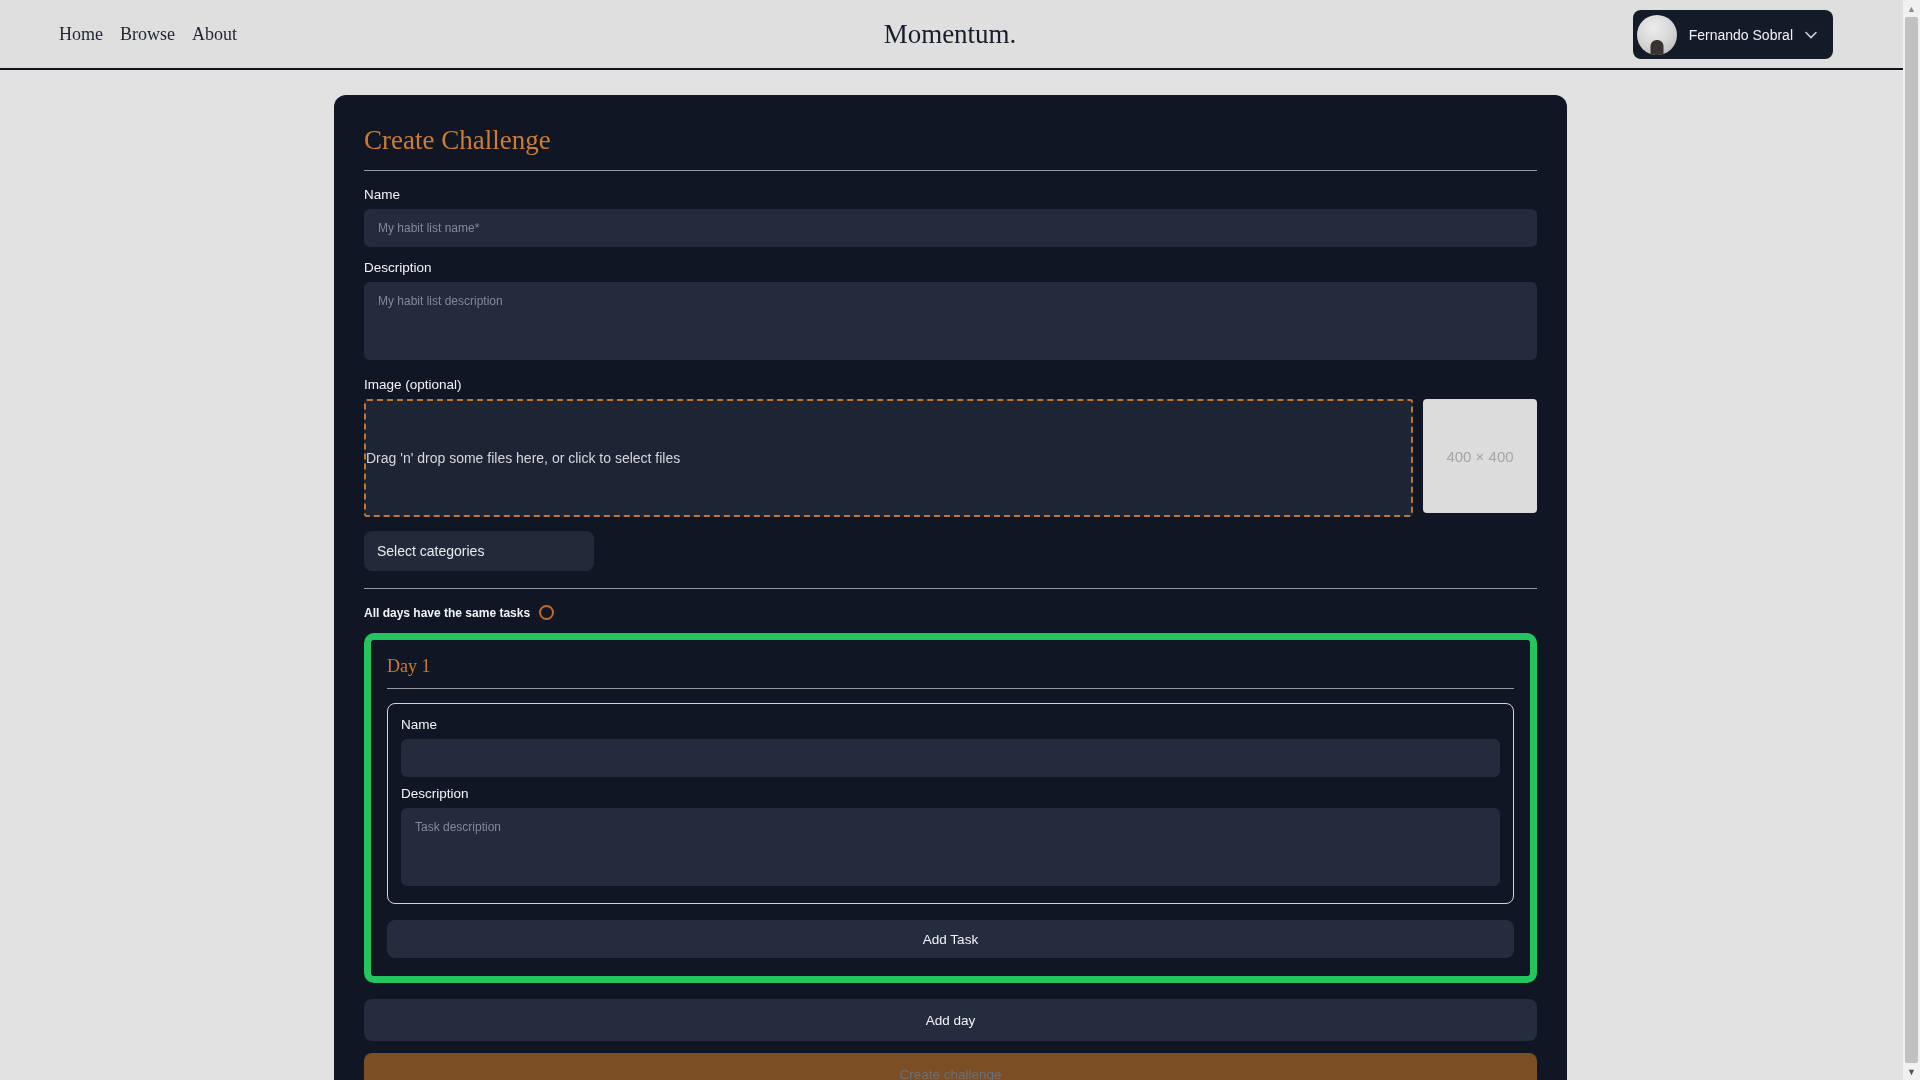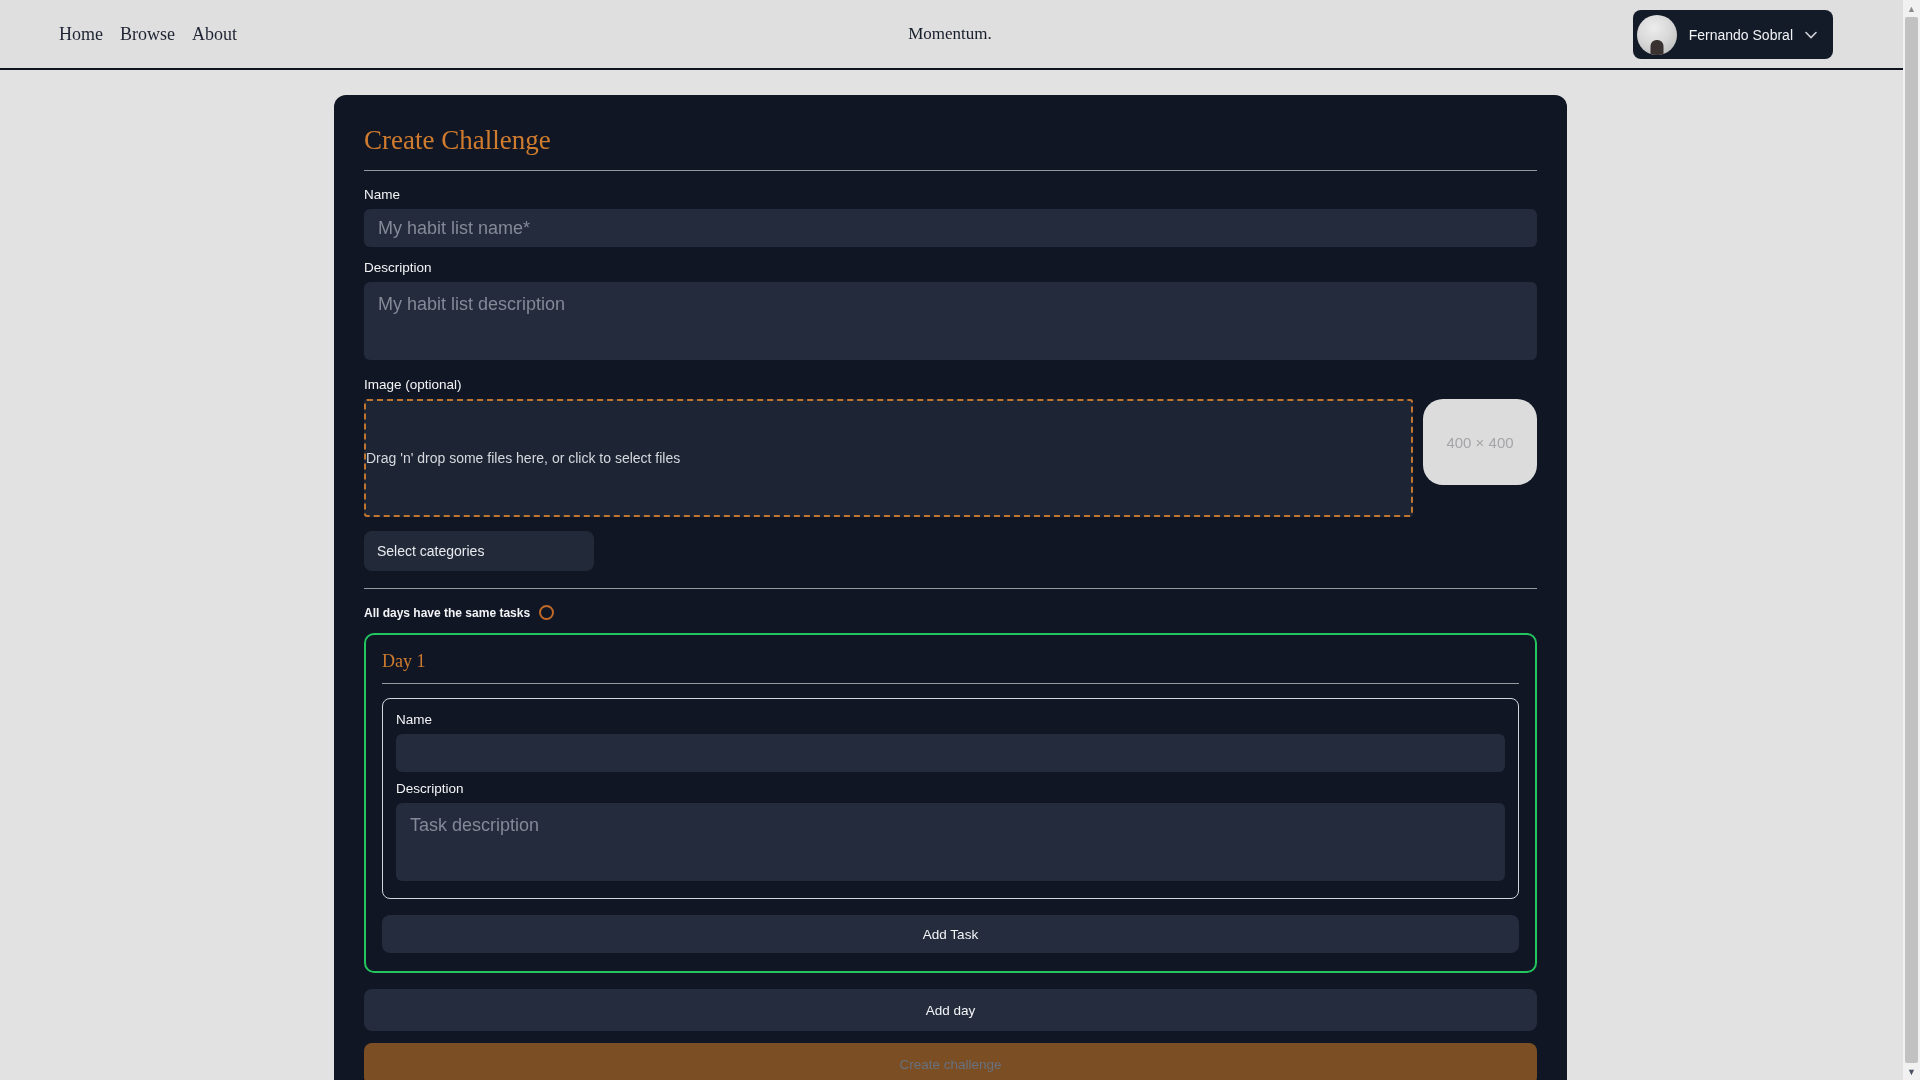--- a/index.html
+++ b/index.html
@@ -27,21 +27,21 @@
     font-size: 18px;
     color: #1e2433;
     text-decoration: none;
     cursor: pointer;
   }
   .brand {
     position: absolute;
     left: 950px;
     transform: translateX(-50%);
     font-family: "Liberation Serif", serif;
-    font-size: 17px;
+    font-size: 27px;
     color: #161e2c;
   }
   .user-chip {
     position: absolute;
     right: 87px;
     top: 10px;
     height: 49px;
     background: #131a28;
     border-radius: 8px;
     display: flex;
@@ -116,43 +116,43 @@
     color: #f3f4f6;
     margin-bottom: 7px;
   }
   .text-input, .text-area {
     width: 100%;
     background: #232b3c;
     border: none;
     border-radius: 6px;
     color: #f97316;
     font-family: "Liberation Sans", sans-serif;
-    font-size: 18px;
+    font-size: 12px;
     padding: 0 14px;
     outline: none;
   }
   .text-input { height: 38px; margin-bottom: 13px; }
   .text-area { height: 78px; padding: 12px 14px; resize: none; margin-bottom: 13px; }
   .text-input::placeholder, .text-area::placeholder { color: #848997; }
   
   .image-row { display: flex; gap: 10px; margin-bottom: 14px; }
   .dropzone {
     flex: 1;
     height: 118px;
     background: #1d2434;
     border: 2px dashed #c0762f;
     border-radius: 3px;
     display: flex; align-items: center; justify-content: flex-start;
     cursor: pointer;
   }
   .dropzone-text { font-size: 14px; color: #d6d8dd; }
   .preview-box {
-    width: 114px; height: 86px;
+    width: 114px; height: 114px;
     background: #dcdcdd;
-    border-radius: 20px;
+    border-radius: 4px;
     display: flex; align-items: center; justify-content: center;
   }
   .preview-text { font-size: 15px; color: #a5a5a8; }
   
   .categories-select {
     width: 230px; height: 40px;
     background: #222a3a;
     border-radius: 8px;
     display: flex; align-items: center;
     padding-left: 13px;
@@ -165,21 +165,21 @@
   .check-row { display: flex; align-items: center; gap: 9px; margin-bottom: 13px; }
   .check-label { font-size: 12px; font-weight: bold; color: #f3f4f6; }
   .check-circle {
     width: 15px; height: 15px;
     border: 2px solid #c06a28;
     border-radius: 50%;
     cursor: pointer;
   }
   
   .day-box {
-    border: 2px solid #22c55e;
+    border: 7px solid #22c55e;
     border-radius: 10px;
     padding: 16px 16px 18px 16px;
   }
   .day-title {
     font-family: "Liberation Serif", serif;
     font-size: 18px;
     color: #cd7b2f;
     margin-bottom: 11px;
   }
   .day-box .divider { margin-bottom: 14px; }

